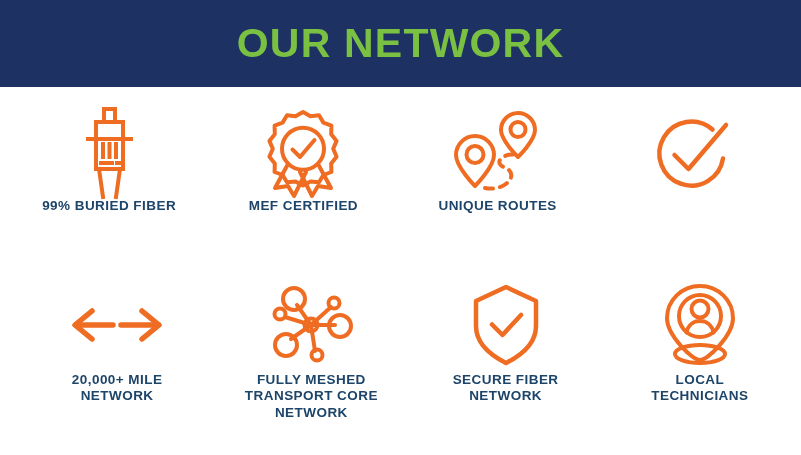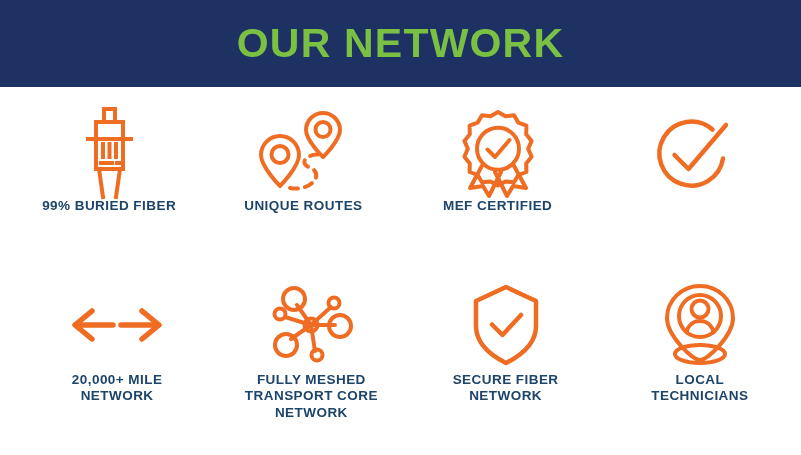--- a/index.html
+++ b/index.html
@@ -131,38 +131,20 @@
               <line x1="18" y1="64" x2="22" y2="92"></line>
               <line x1="39" y1="64" x2="35" y2="92"></line>
             </g>
           </svg>
         </div>
         <div class="feature-label">99% BURIED FIBER</div>
       </div>
 
       <div class="feature-cell">
         <div class="feature-icon">
-          <svg width="88" height="86" viewBox="0 0 88 86">
-            <g fill="none" stroke="#ef6c23" stroke-width="4" stroke-linecap="round" stroke-linejoin="round">
-
-              <path d="M64 3 C73.4 3 81 10.6 81 20 C81 30.5 64 47 64 47 C64 47 47 30.5 47 20 C47 10.6 54.6 3 64 3 Z"></path>
-              <circle cx="64" cy="19.5" r="7.5"></circle>
-
-              <path d="M21 26 C31.5 26 40 34.5 40 45 C40 57 21 76 21 76 C21 76 2 57 2 45 C2 34.5 10.5 26 21 26 Z"></path>
-              <circle cx="21" cy="44.5" r="8.5"></circle>
-
-              <path d="M31 78 C40 80 50 77 55 71 C60 65 56 59 50 57 C44 55 44 50 49 47 C54 44 58 44 62 45" stroke-dasharray="8 7"></path>
-            </g>
-          </svg>
-        </div>
-        <div class="feature-label">UNIQUE ROUTES</div>
-      </div>
-
-      <div class="feature-cell">
-        <div class="feature-icon">
           <svg width="80" height="88" viewBox="0 0 80 88">
             <g fill="none" stroke="#ef6c23" stroke-width="4" stroke-linecap="round" stroke-linejoin="round">
 
               <path d="M25 55 L12 79 L25 77 L31 87 L43 63"></path>
               <path d="M55 55 L68 79 L55 77 L49 87 L37 63"></path>
 
               <path d="M40 3
                        L47.5 7.2 L56 6.3 L60.4 13.6 L68.4 16.6 L68.2 25.2
                        L73.6 31.9 L70.2 39.8 L73.6 47.7 L68.2 54.4 L68.4 63
                        L60.4 66 L56 73.3 L47.5 72.4 L40 76.6
@@ -174,20 +156,38 @@
 
               <path d="M29.5 40.5 L37 48 L51.5 31"></path>
             </g>
           </svg>
         </div>
         <div class="feature-label">MEF CERTIFIED</div>
       </div>
 
       <div class="feature-cell">
         <div class="feature-icon">
+          <svg width="88" height="86" viewBox="0 0 88 86">
+            <g fill="none" stroke="#ef6c23" stroke-width="4" stroke-linecap="round" stroke-linejoin="round">
+
+              <path d="M64 3 C73.4 3 81 10.6 81 20 C81 30.5 64 47 64 47 C64 47 47 30.5 47 20 C47 10.6 54.6 3 64 3 Z"></path>
+              <circle cx="64" cy="19.5" r="7.5"></circle>
+
+              <path d="M21 26 C31.5 26 40 34.5 40 45 C40 57 21 76 21 76 C21 76 2 57 2 45 C2 34.5 10.5 26 21 26 Z"></path>
+              <circle cx="21" cy="44.5" r="8.5"></circle>
+
+              <path d="M31 78 C40 80 50 77 55 71 C60 65 56 59 50 57 C44 55 44 50 49 47 C54 44 58 44 62 45" stroke-dasharray="8 7"></path>
+            </g>
+          </svg>
+        </div>
+        <div class="feature-label">UNIQUE ROUTES</div>
+      </div>
+
+      <div class="feature-cell">
+        <div class="feature-icon">
           <svg width="80" height="80" viewBox="0 0 80 80">
             <g fill="none" stroke="#ef6c23" stroke-width="4.5" stroke-linecap="round" stroke-linejoin="round">
 
               <path d="M60.5 16.5 A32 32 0 1 0 71 45.5"></path>
 
               <path d="M22.5 42 L36.5 56 L74 12"></path>
             </g>
           </svg>
         </div>
       </div>

